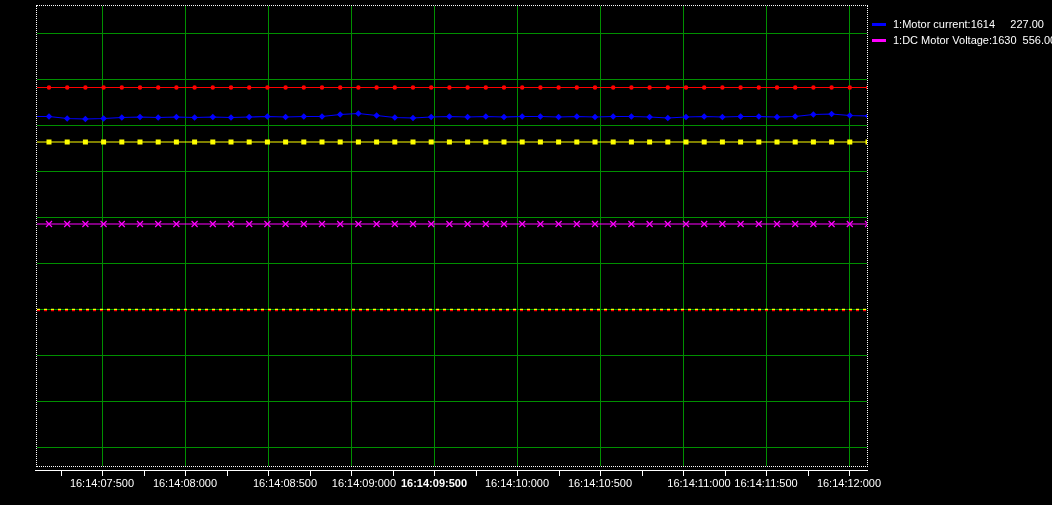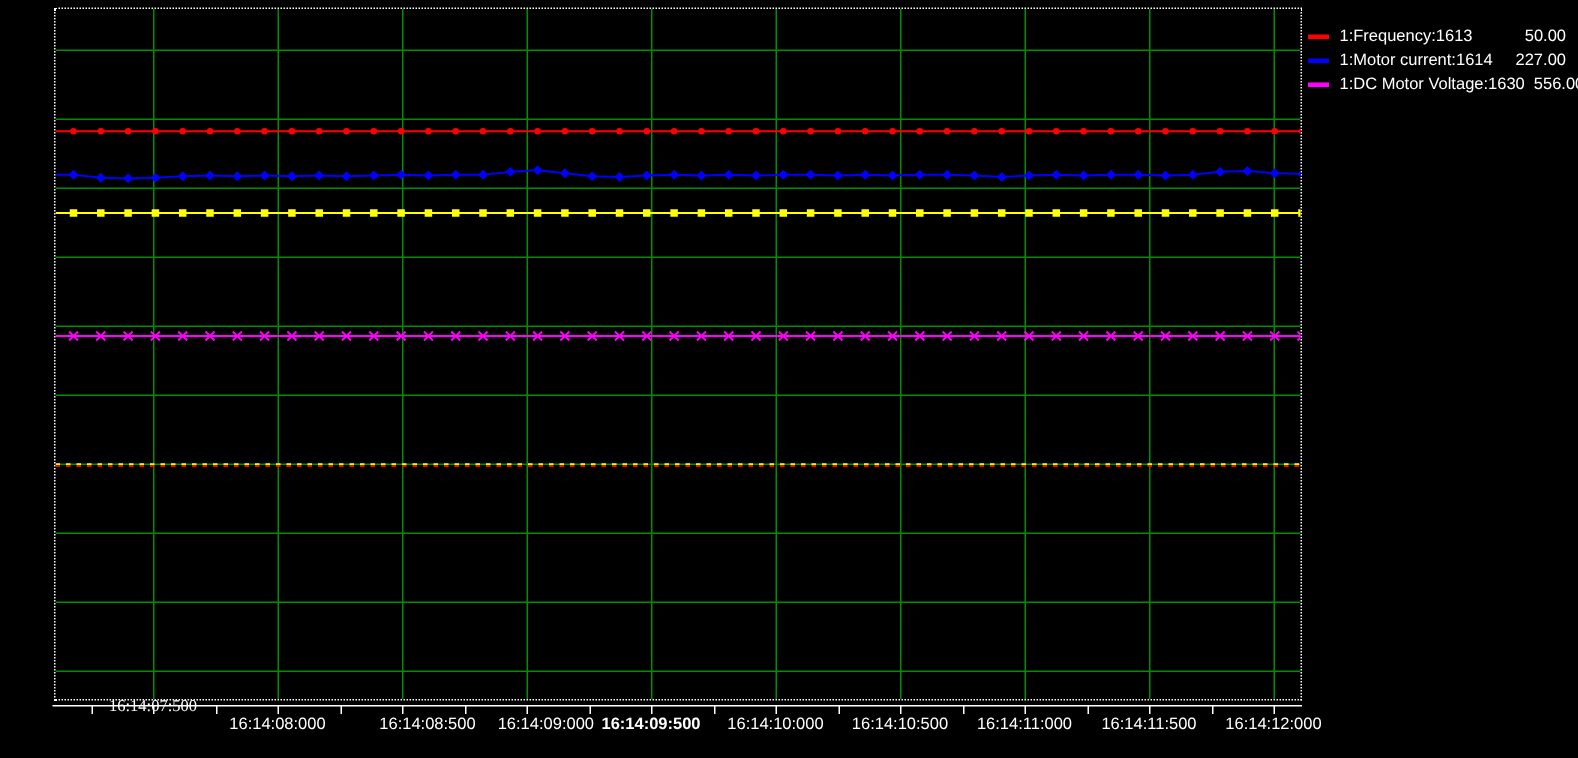--- a/index.html
+++ b/index.html
@@ -252,39 +252,33 @@
     <div class="xtick" style="left: 558.5px; top: 470px; height: 6px;"></div>
     <div class="xtick" style="left: 600px; top: 470px; height: 6px;"></div>
     <div class="xtick" style="left: 641.5px; top: 470px; height: 6px;"></div>
     <div class="xtick" style="left: 683px; top: 470px; height: 6px;"></div>
     <div class="xtick" style="left: 724.5px; top: 470px; height: 6px;"></div>
     <div class="xtick" style="left: 766px; top: 470px; height: 6px;"></div>
     <div class="xtick" style="left: 807.5px; top: 470px; height: 6px;"></div>
     <div class="xtick" style="left: 849px; top: 470px; height: 6px;"></div>
   </div>
 <div id="xlabels">
-    <div class="xlabel" style="left: 57px; top: 465px; width: 90px; font-family: Liberation Serif, serif;">16:14:07:500</div>
+    <div class="xlabel" style="left: 57px; top: 477px; width: 90px;">16:14:07:500</div>
     <div class="xlabel" style="left: 140px; top: 477px; width: 90px;">16:14:08:000</div>
     <div class="xlabel" style="left: 240px; top: 477px; width: 90px;">16:14:08:500</div>
     <div class="xlabel" style="left: 306px; top: 477px; width: 90px; text-align: right;">16:14:09:000</div>
     <div class="xlabel" style="left: 389px; top: 477px; width: 90px; font-weight: bold;">16:14:09:500</div>
     <div class="xlabel" style="left: 472px; top: 477px; width: 90px;">16:14:10:000</div>
     <div class="xlabel" style="left: 555px; top: 477px; width: 90px;">16:14:10:500</div>
-    <div class="xlabel" style="left: 638px; top: 477px; width: 90px; text-align: center;">16:14:11:000</div>
+    <div class="xlabel" style="left: 654px; top: 477px; width: 90px; text-align: center;">16:14:11:000</div>
     <div class="xlabel" style="left: 721px; top: 477px; width: 90px;">16:14:11:500</div>
     <div class="xlabel" style="left: 804px; top: 477px; width: 90px;">16:14:12:000</div>
   </div>
 
 <div id="legend" style="left: 872px; top: 16px; width: 172px;">
-  <div class="lrow">
-    <span class="sw" style="background: rgb(255, 0, 0);"></span>
-    <span class="ll">1:Frequency:1613</span>
-    <span class="lsp"></span>
-    <span class="lv">50.00</span>
-  </div>
   <div class="lrow">
     <span class="sw" style="background: rgb(0, 0, 255);"></span>
     <span class="ll">1:Motor current:1614</span>
     <span class="lsp"></span>
     <span class="lv">227.00</span>
   </div>
   <div class="lrow">
     <span class="sw" style="background: rgb(255, 0, 255);"></span>
     <span class="ll">1:DC Motor Voltage:1630</span>
     <span class="lsp"></span>

